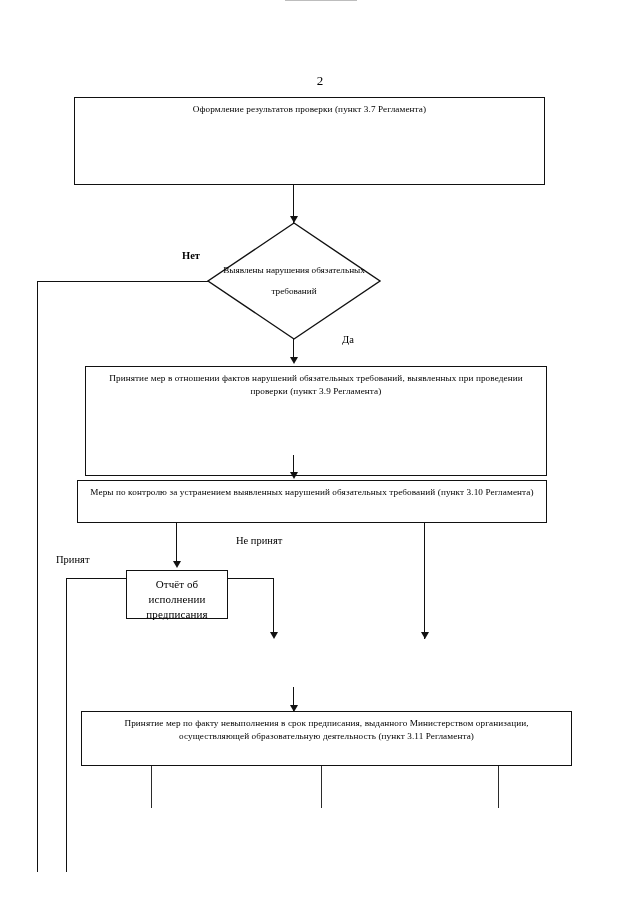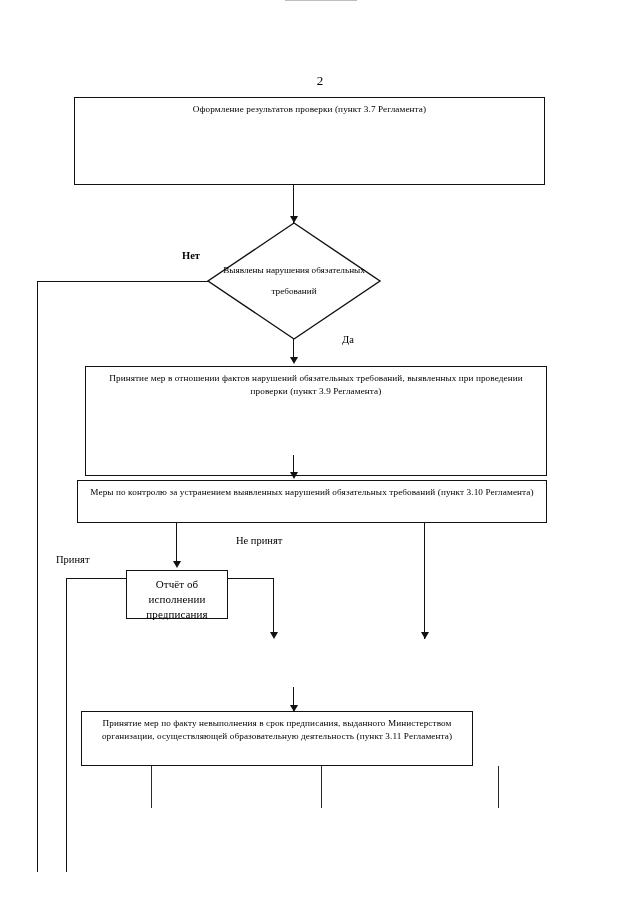--- a/index.html
+++ b/index.html
@@ -164,21 +164,21 @@
   </div>
 
   <div class="ln h" style="left:228px; top:577.5px; width:46px;"></div>
   <div class="ln v" style="left:272.6px; top:577.5px; height:58px;"></div>
   <div class="arrow-down" style="left:269.5px; top:632px;"></div>
 
 
   <div class="ln v" style="left:293px; top:687px; height:24px;"></div>
   <div class="arrow-down" style="left:289.5px; top:705px;"></div>
 
-  <div class="node" style="left:81px; top:711px; width:392px; height:55px;">
+  <div class="node" style="left:81px; top:711px; width:491px; height:55px;">
     <span class="txt">Принятие мер по факту невыполнения в срок предписания, выданного Министерством организации, осуществляющей образовательную деятельность (пункт 3.11 Регламента)</span>
   </div>
 
   <div class="ln v thin" style="left:151px; top:766px; height:42px;"></div>
   <div class="ln v thin" style="left:321px; top:766px; height:42px;"></div>
   <div class="ln v thin" style="left:498px; top:766px; height:42px;"></div>
 
 </div>
 
 </body></html>

